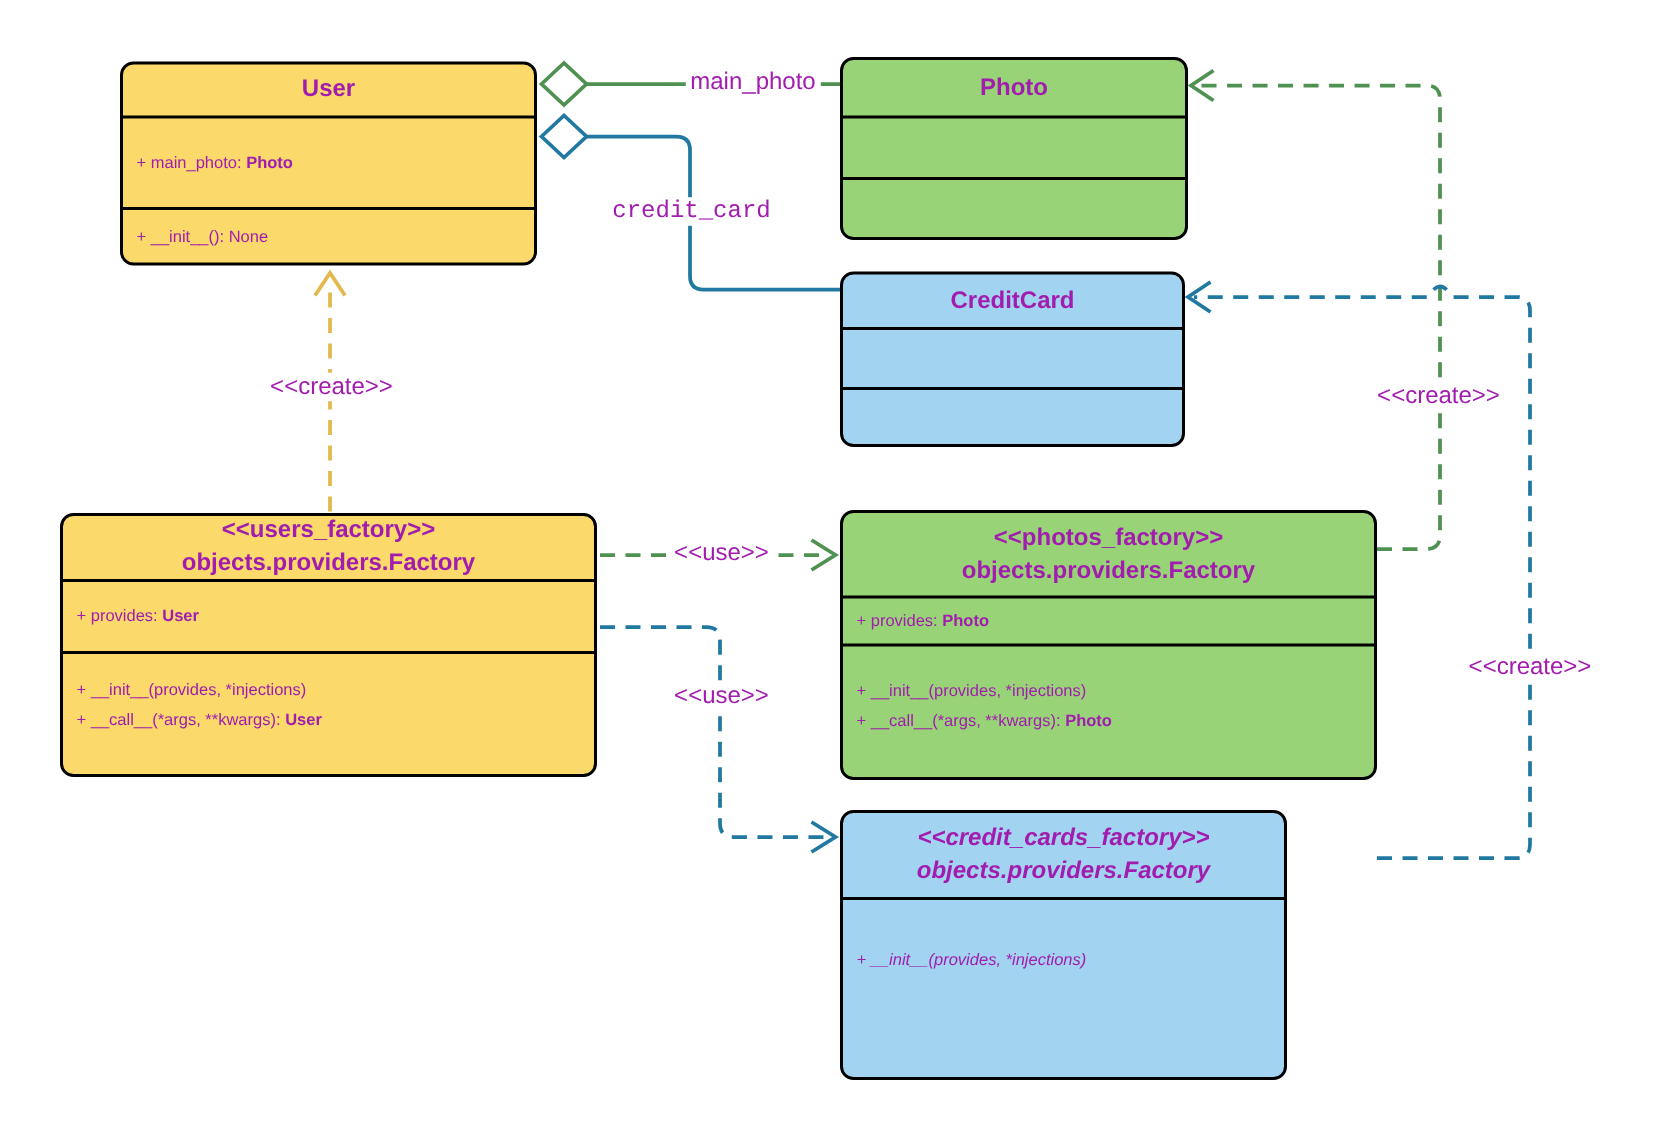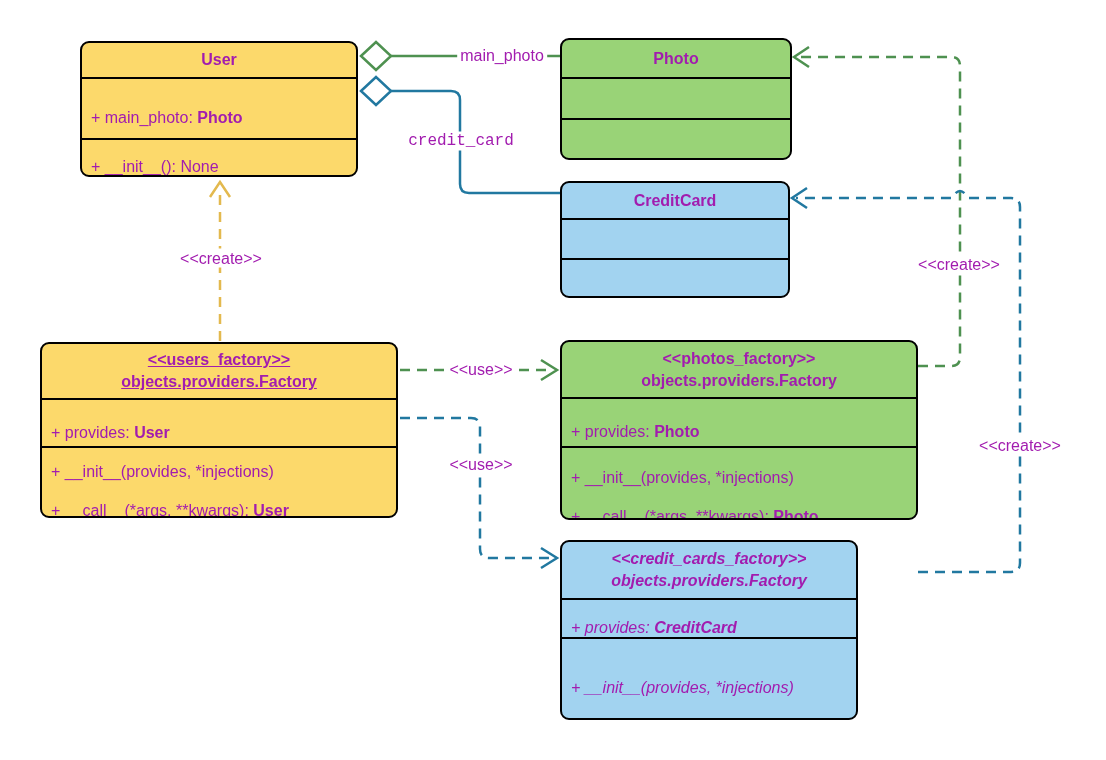--- a/index.html
+++ b/index.html
@@ -12,21 +12,21 @@
     position:absolute;z-index:2;border:2px solid #000;border-radius:9px;
     overflow:hidden;box-sizing:border-box;
   }
   .yellow{background:#FCD96B}
   .green{background:#99D377}
   .blue{background:#A2D3F0}
   .compartment{box-sizing:border-box;display:flex;flex-direction:column;justify-content:center;}
   .compartment.divided{border-top:2px solid #000;}
   .title-comp{align-items:center;text-align:center;}
   .class-title{font-weight:bold;font-size:16px;line-height:22px;white-space:nowrap;}
-  .member{padding:0 9px;font-size:16px;line-height:20px;white-space:nowrap;margin-top:19px;}
+  .member{padding:0 9px;font-size:11px;line-height:20px;white-space:nowrap;}
   .member .b{font-weight:bold;}
   .edge-label{
     position:absolute;z-index:3;transform:translate(-50%,-50%);
     background:#ffffff;padding:0 3px;font-size:16px;white-space:nowrap;line-height:19px;
   }
 </style>
 </head>
 <body>
 
 <div id="canvas">
@@ -77,54 +77,51 @@
 
   <div class="uml-class blue" style="left:560px;top:181px;width:230px;height:117px;">
     <div class="compartment title-comp" style="height:35px;">
       <div class="class-title">CreditCard</div>
     </div>
     <div class="compartment divided" style="height:40px;"></div>
     <div class="compartment divided" style="height:38px;"></div>
   </div>
 
   <div class="uml-class yellow" style="left:40px;top:342px;width:358px;height:176px;">
-    <div class="compartment title-comp" style="height:54px;text-decoration:underline;">
+    <div class="compartment title-comp" style="height:42px;">
       <div class="class-title">&lt;&lt;users_factory&gt;&gt;</div>
       <div class="class-title">objects.providers.Factory</div>
     </div>
     <div class="compartment divided" style="height:48px;">
       <div class="member"><span>+ provides: </span><span class="b">User</span></div>
     </div>
     <div class="compartment divided" style="height:70px;">
       <div class="member"><span>+ __init__(provides, *injections)</span><span class="b"></span></div>
       <div class="member"><span>+ __call__(*args, **kwargs): </span><span class="b">User</span></div>
     </div>
   </div>
 
   <div class="uml-class green" style="left:560px;top:340px;width:358px;height:180px;">
     <div class="compartment title-comp" style="height:55px;">
       <div class="class-title">&lt;&lt;photos_factory&gt;&gt;</div>
       <div class="class-title">objects.providers.Factory</div>
     </div>
-    <div class="compartment divided" style="height:49px;">
+    <div class="compartment divided" style="height:32px;">
       <div class="member"><span>+ provides: </span><span class="b">Photo</span></div>
     </div>
     <div class="compartment divided" style="height:81px;">
       <div class="member"><span>+ __init__(provides, *injections)</span><span class="b"></span></div>
       <div class="member"><span>+ __call__(*args, **kwargs): </span><span class="b">Photo</span></div>
     </div>
   </div>
 
   <div class="uml-class blue" style="left:560px;top:540px;width:298px;height:180px;font-style:italic;">
     <div class="compartment title-comp" style="height:56px;">
       <div class="class-title">&lt;&lt;credit_cards_factory&gt;&gt;</div>
       <div class="class-title">objects.providers.Factory</div>
-    </div>
-    <div class="compartment divided" style="height:39px;">
-      <div class="member"><span>+ provides: </span><span class="b">CreditCard</span></div>
     </div>
     <div class="compartment divided" style="height:81px;">
       <div class="member"><span>+ __init__(provides, *injections)</span><span class="b"></span></div>
     </div>
   </div>
 
   <div class="edge-label" style="left:502px;top:55px;">main_photo</div>
   <div class="edge-label" style="left:461px;top:141px;font-family:Liberation Mono, monospace;">credit_card</div>
   <div class="edge-label" style="left:481px;top:369px;">&lt;&lt;use&gt;&gt;</div>
   <div class="edge-label" style="left:481px;top:464px;">&lt;&lt;use&gt;&gt;</div>

